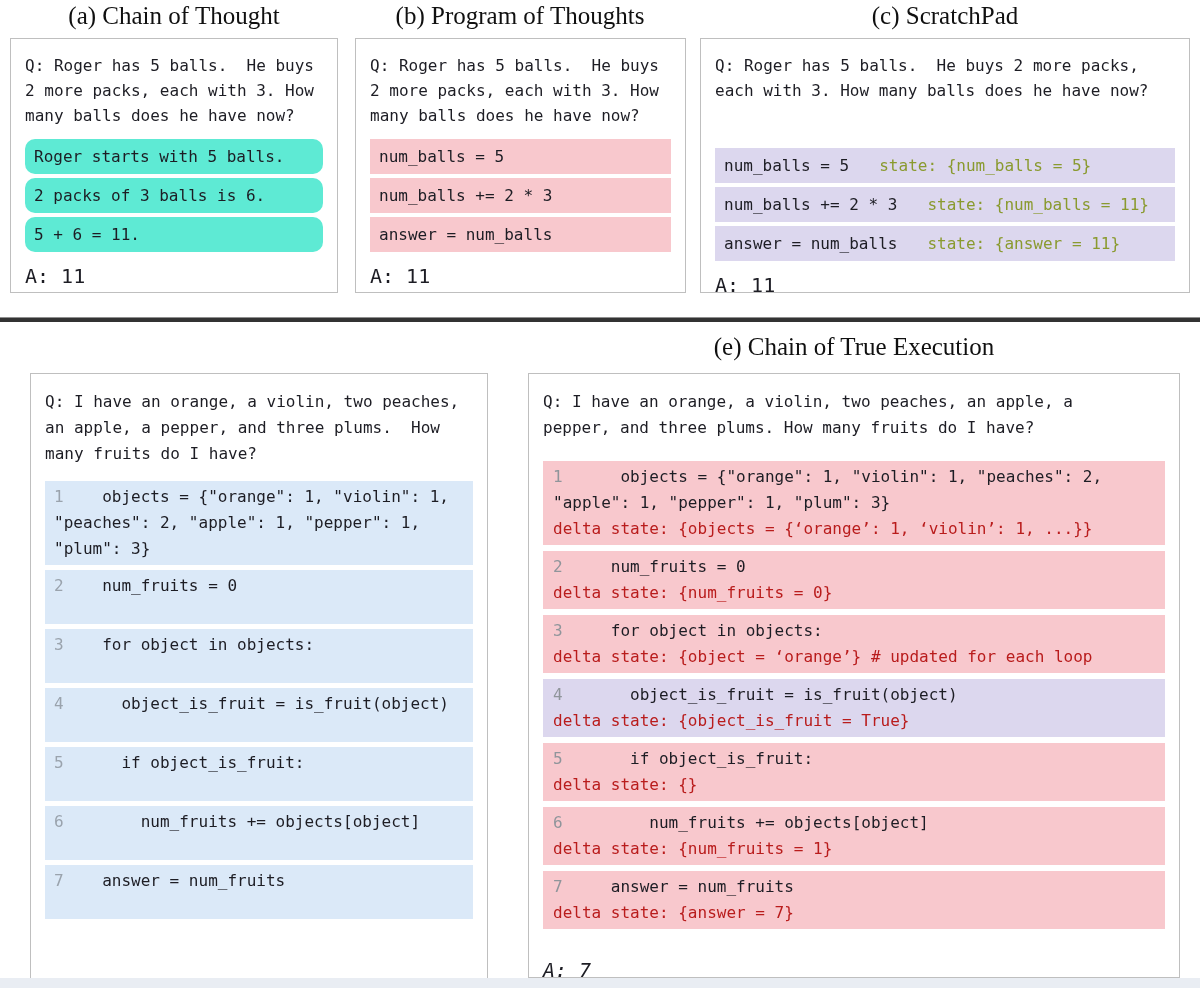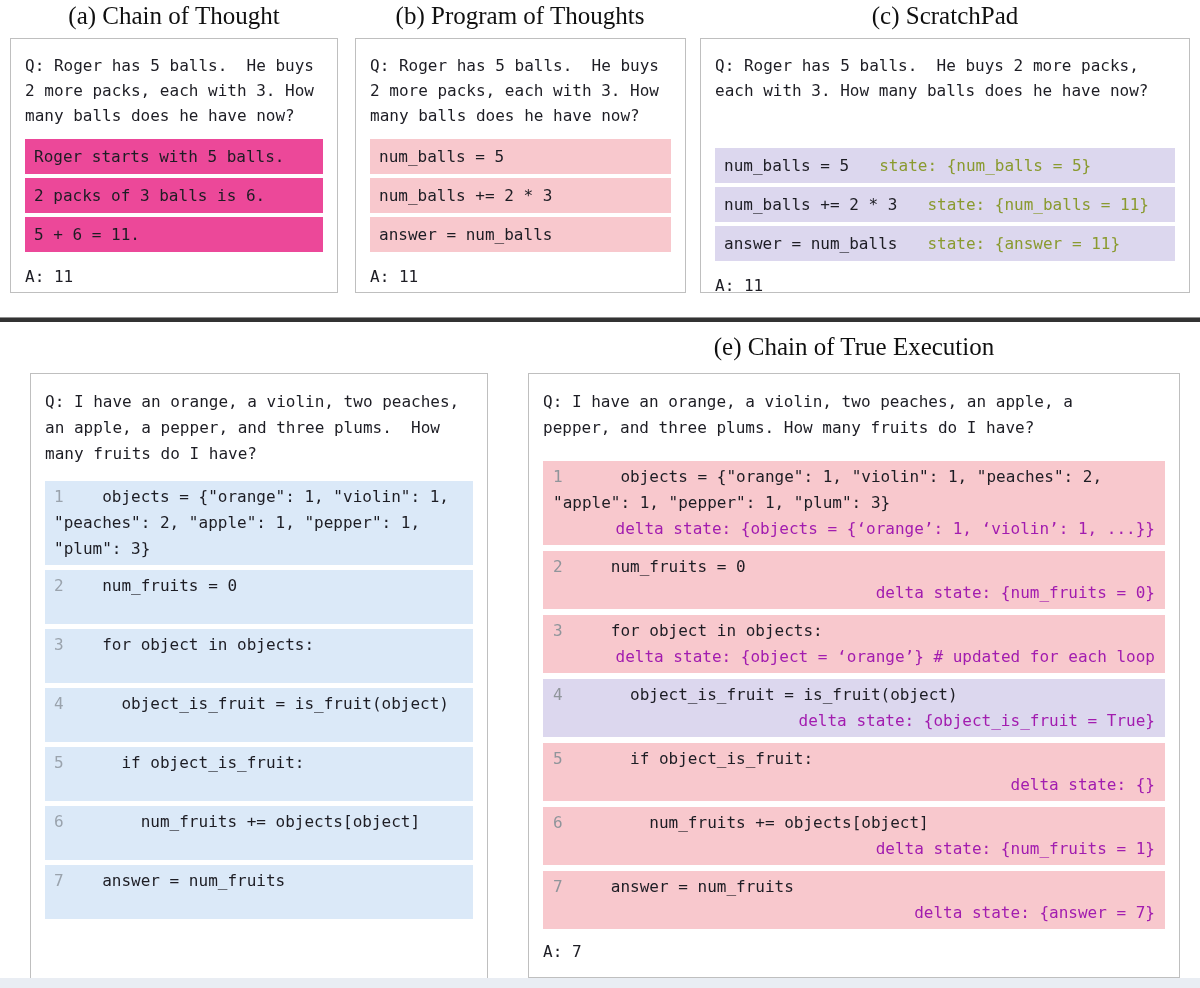--- a/index.html
+++ b/index.html
@@ -37,26 +37,26 @@
   .q{white-space:pre-wrap;font-size:16px;line-height:25px;}
   .panel-d .q,.panel-e .q{line-height:26px;}
 
   .steps{margin-top:11px;}
   .panel-c .steps{margin-top:45px;}
   .step{
     padding:5px 9px;margin-bottom:4px;
     font-size:16px;line-height:25px;
     white-space:pre-wrap;
   }
-  .panel-a .step{background:#ec4899;}
+  .panel-a .step{background:#5eead4;border-radius:10px;}
   .panel-b .step{background:#f8c8cd;}
   .panel-c .step{background:#dcd7ee;}
   .state{color:#8a9a2f;margin-left:30px;}
 
-  .answer{font-size:16px;line-height:25px;margin-top:12px;white-space:pre;}
+  .answer{font-size:20px;line-height:25px;margin-top:12px;white-space:pre;}
 
   .rows-d{margin-top:14px;}
   .rows-e{margin-top:20px;}
   .code-row{
     background:#dbe9f8;
     min-height:48px;
     padding:3px 9px;
     margin-bottom:5px;
     font-size:16px;line-height:26px;
     white-space:pre-wrap;
@@ -64,22 +64,22 @@
   .exec-row{
     background:#f8c8cd;
     padding:3px 10px;
     margin-bottom:6px;
     font-size:16px;line-height:26px;
     white-space:pre-wrap;
   }
   .exec-row.purple{background:#dcd7ee;}
   .num{color:#9aa3ad;}
   .exec-row .num{color:#90959b;}
-  .delta{display:block;color:#a21caf;white-space:pre-wrap;text-align:right;}
-  .panel-e .answer{margin-top:10px;}
+  .delta{display:block;color:#b91c1c;white-space:pre-wrap;}
+  .panel-e .answer{margin-top:29px;font-style:italic;}
 
   .divider{
     position:absolute;left:0;top:317px;width:1200px;height:5px;
     background:#333333;border-top:1px solid #8f8f8f;box-sizing:border-box;
   }
   .footer-band{
     position:absolute;left:0;top:978px;width:1200px;height:10px;
     background:#e9edf3;
   }
 </style>

